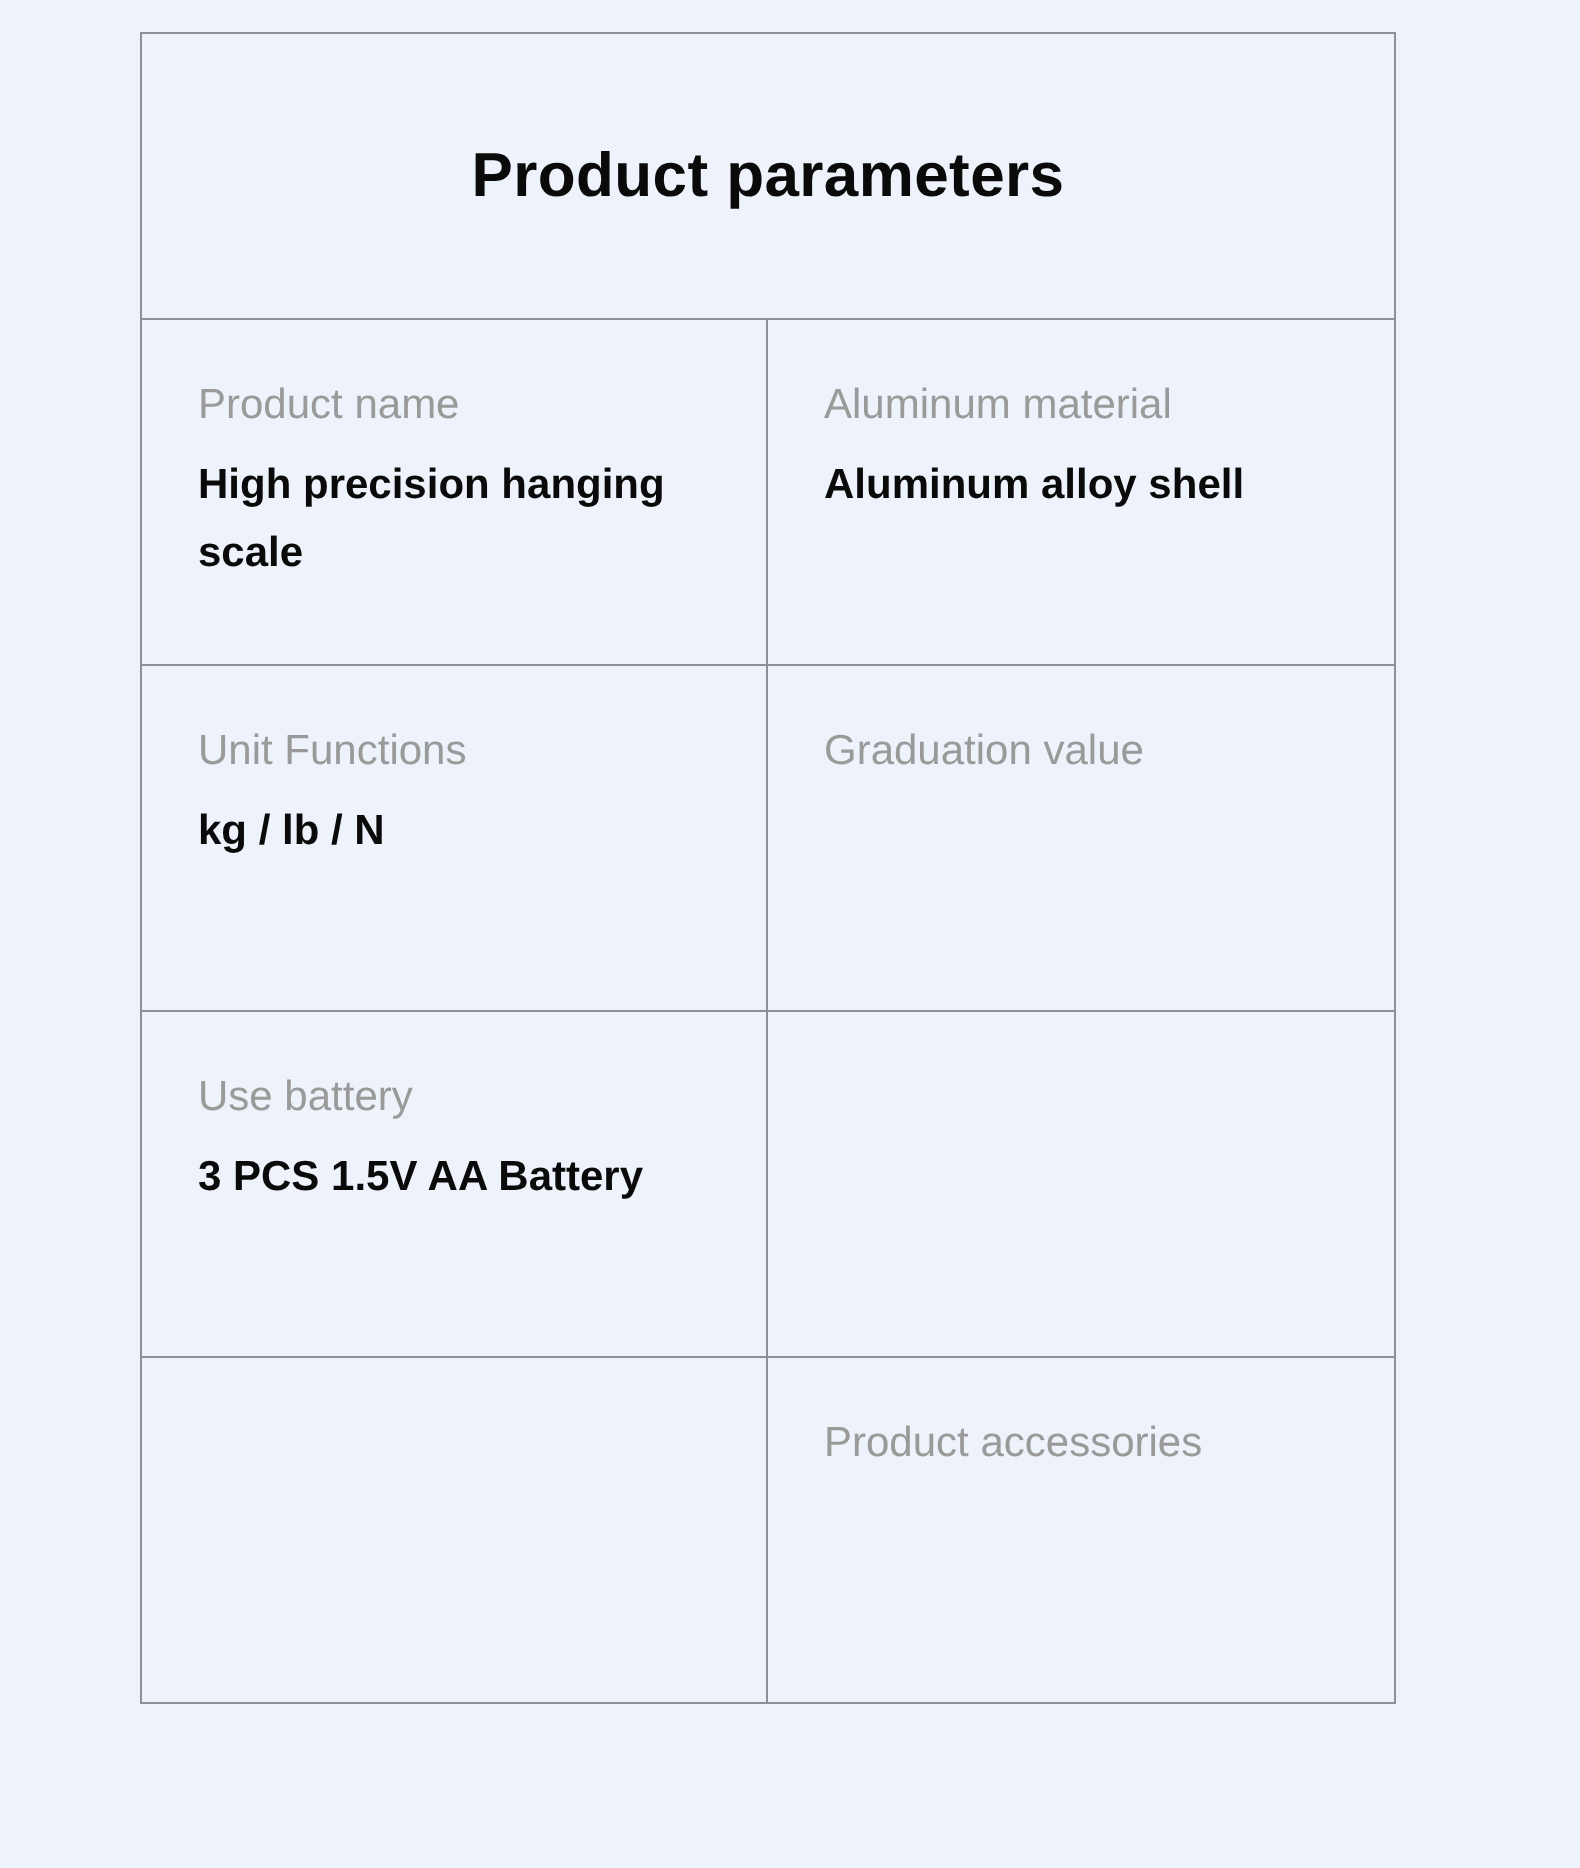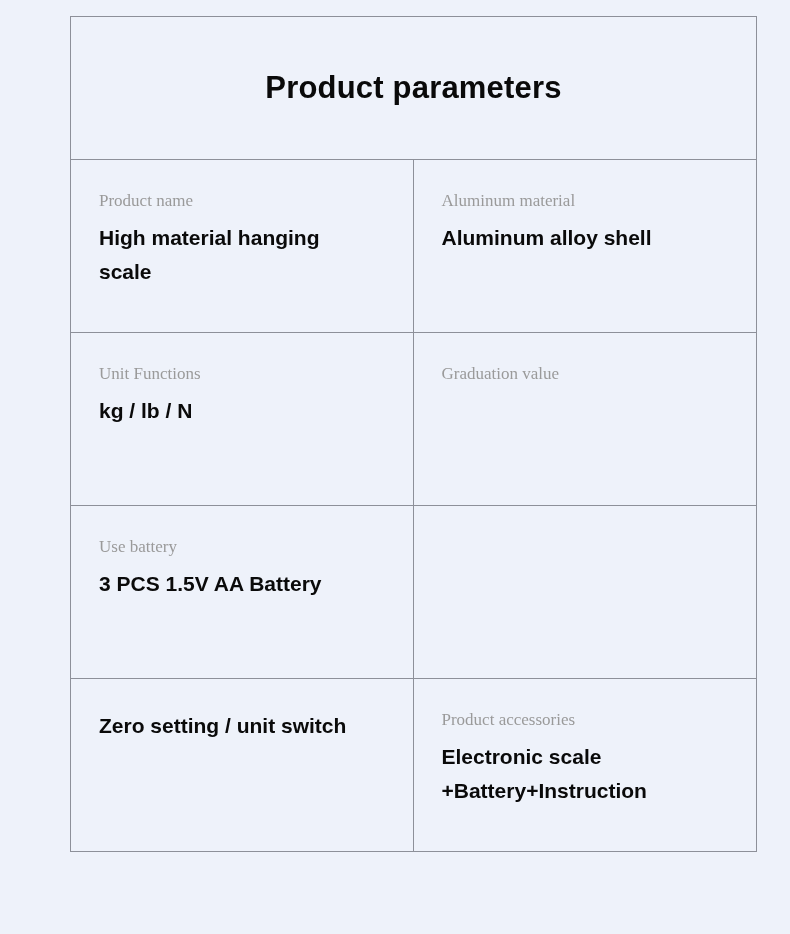--- a/index.html
+++ b/index.html
@@ -11,21 +11,21 @@
     height: 934px;
     background: #eef2fa;
     font-family: "Liberation Sans", sans-serif;
     overflow: hidden;
   }
 
   .spec-card {
     position: absolute;
     left: 70px;
     top: 16px;
-    width: 687px;
+    width: 628px;
     border: 1px solid #8d9099;
     box-sizing: border-box;
     background: #eef2fa;
   }
 
   .spec-title-row {
     height: 143px;
     border-bottom: 1px solid #8d9099;
     display: flex;
     align-items: center;
@@ -53,25 +53,24 @@
     width: 50%;
     box-sizing: border-box;
     padding: 30px 0 0 28px;
     min-height: 172px;
   }
   .spec-cell.left {
     border-right: 1px solid #8d9099;
   }
 
   .cell-label {
-    font-size: 17px;
+    font-size: 21px;
     color: #9a9a9a;
     line-height: 1.25;
     margin-bottom: 10px;
-    font-family: Liberation Serif, serif;
   }
 
   .cell-value {
     font-size: 21px;
     font-weight: bold;
     color: #0a0a0a;
     line-height: 1.6;
     max-width: 260px;
   }
   .spec-cell.right .cell-value {
@@ -83,21 +82,21 @@
 
 <div class="spec-card">
 
   <div class="spec-title-row">
     <div class="spec-title">Product parameters</div>
   </div>
 
   <div class="spec-row">
     <div class="spec-cell left">
       <div class="cell-label">Product name</div>
-      <div class="cell-value">High material hanging scale</div>
+      <div class="cell-value">High precision hanging scale</div>
     </div>
     <div class="spec-cell right">
       <div class="cell-label">Aluminum material</div>
       <div class="cell-value">Aluminum alloy shell</div>
     </div>
   </div>
 
   <div class="spec-row">
     <div class="spec-cell left">
       <div class="cell-label">Unit Functions</div>
@@ -110,21 +109,19 @@
 
   <div class="spec-row">
     <div class="spec-cell left">
       <div class="cell-label">Use battery</div>
       <div class="cell-value">3 PCS 1.5V AA Battery</div>
     </div>
   </div>
 
   <div class="spec-row last">
     <div class="spec-cell left">
-      <div class="cell-value">Zero setting / unit switch</div>
     </div>
     <div class="spec-cell right">
       <div class="cell-label">Product accessories</div>
-      <div class="cell-value">Electronic scale +Battery+Instruction</div>
     </div>
   </div>
 
 </div>
 
 </body></html>

